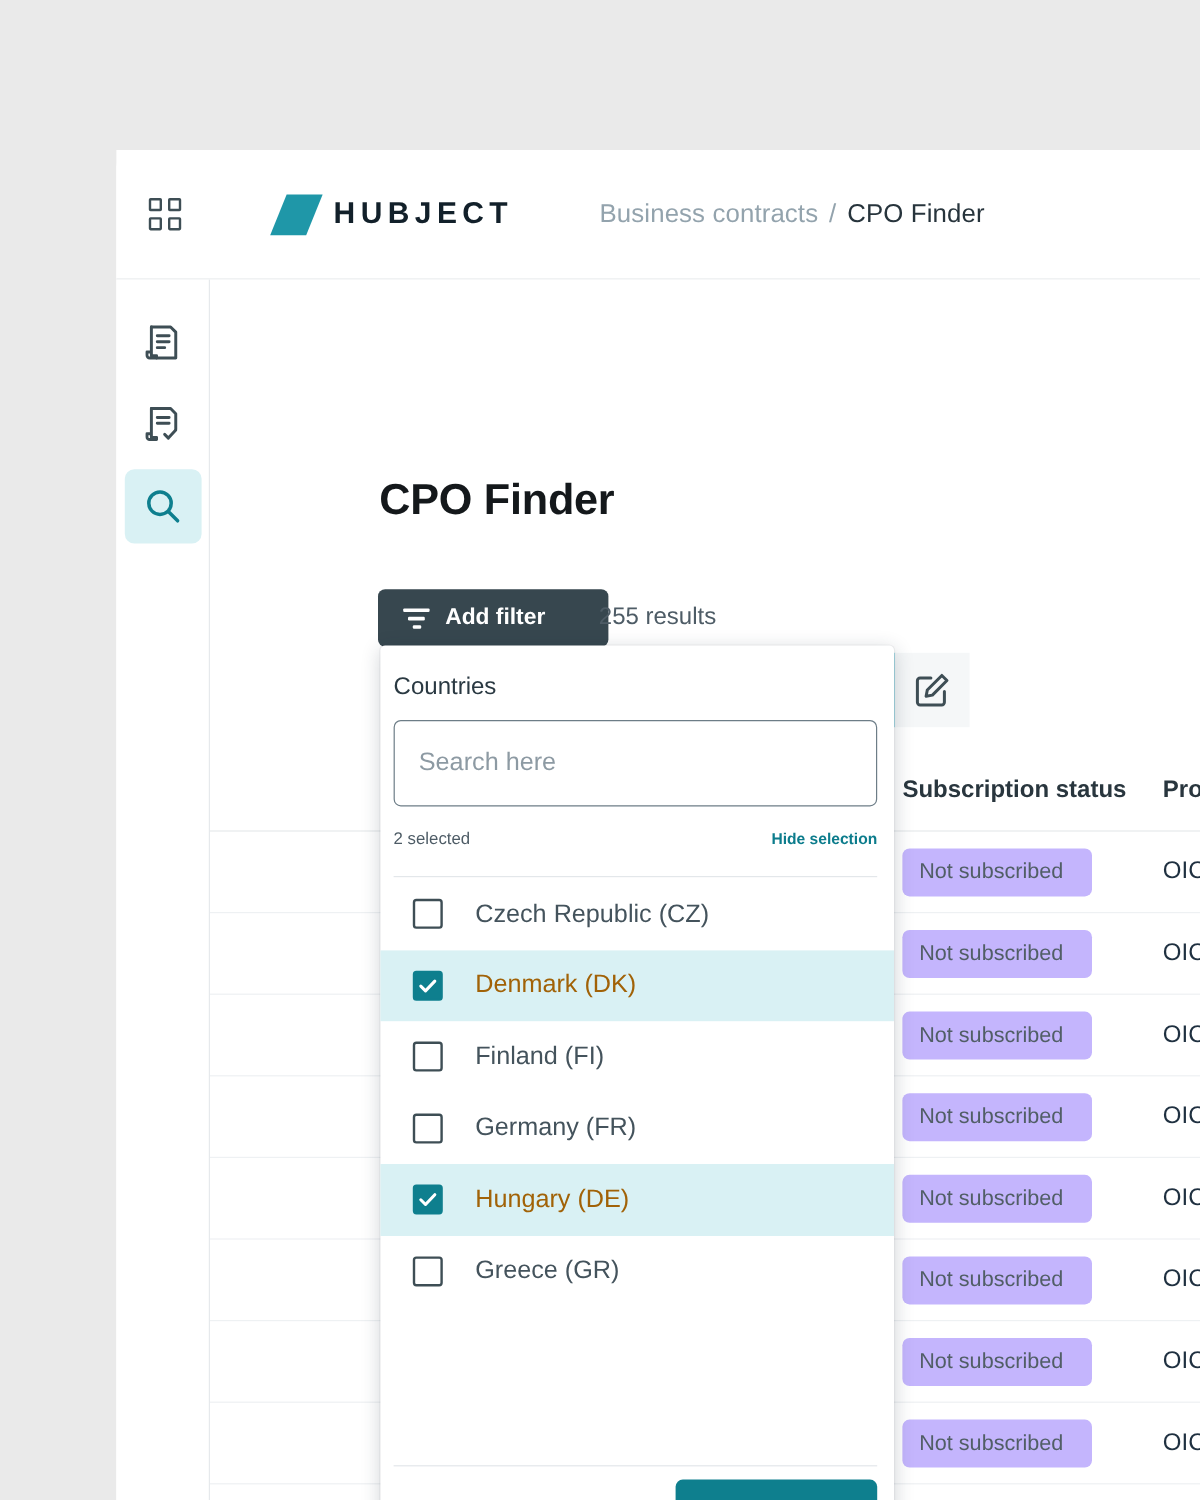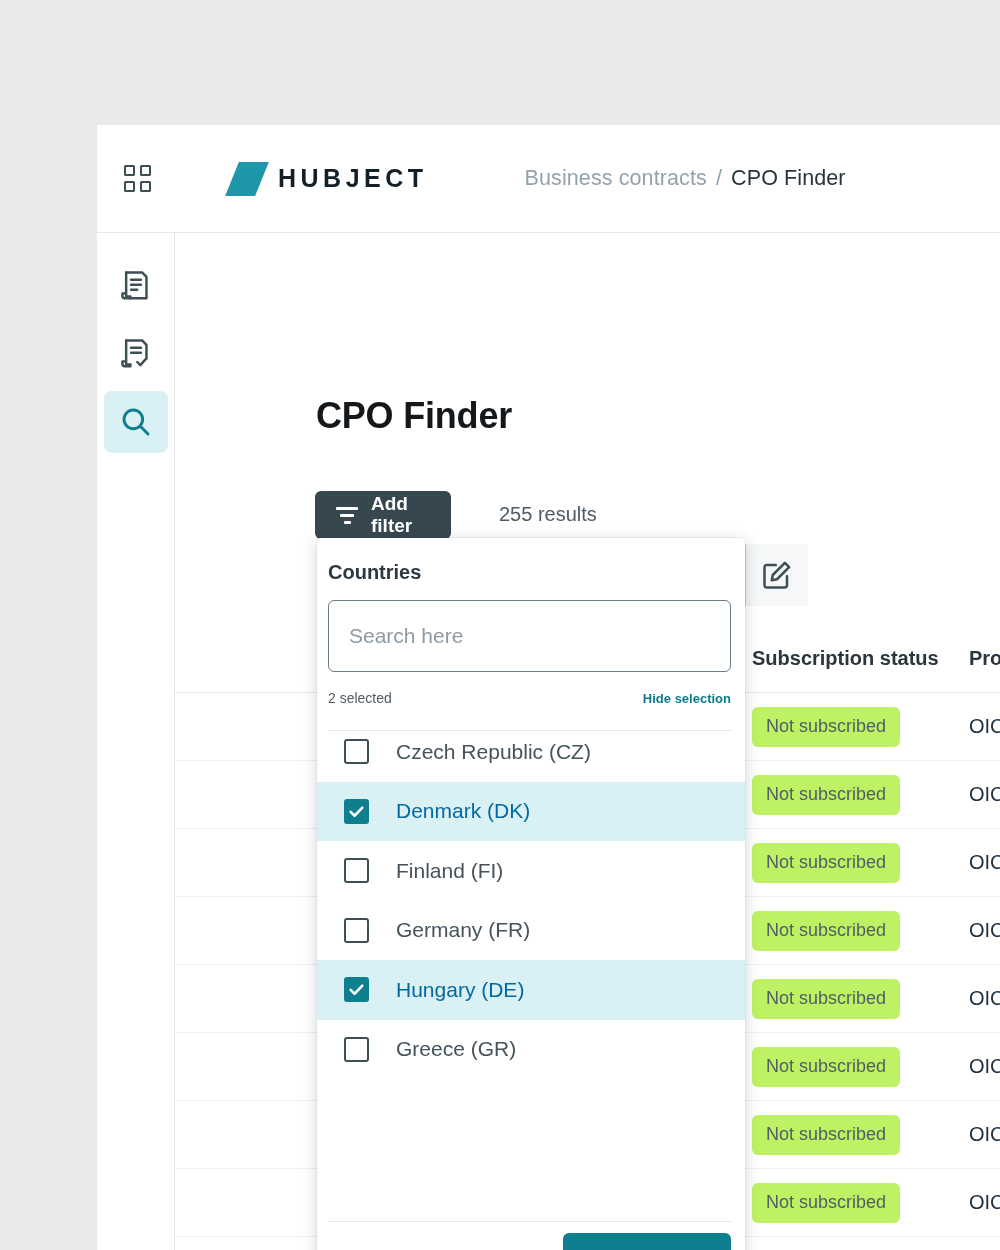--- a/index.html
+++ b/index.html
@@ -40,21 +40,21 @@
   #brand-mark {
     width: 30px; height: 34px; background: #1f97a8;
     transform: skewX(-22deg);
     margin-right: 16px;
   }
   #brand-text {
     font-size: 25px; font-weight: bold; letter-spacing: 4.5px;
     color: #12202a;
   }
   #breadcrumb {
-    margin-left: 97px; font-size: 21.5px; letter-spacing: .1px;
+    margin-left: 72px; font-size: 21.5px; letter-spacing: .1px;
   }
   #breadcrumb .crumb-parent { color: #93a3ad; }
   #breadcrumb .crumb-sep { color: #93a3ad; margin: 0 3px; }
   #breadcrumb .crumb-current { color: #27343c; }
 
   
   #rail {
     position: absolute; left: 0; top: 108px;
     width: 78px; height: 1072px;
     background: #fff;
@@ -75,21 +75,21 @@
   }
   #page-title {
     position: absolute; left: 141px; top: 162px;
     font-size: 36px; font-weight: bold; color: #14181b;
     letter-spacing: -.2px;
   }
 
   
   #add-filter-btn {
     position: absolute; left: 140px; top: 258px;
-    width: 136px; height: 48px;
+    width: 192px; height: 48px;
     background: #37474f; border-radius: 6px;
     display: flex; align-items: center; gap: 13px;
     padding-left: 21px; cursor: pointer;
   }
   .filter-glyph { display: flex; flex-direction: column; align-items: center; gap: 4px; }
   .filter-glyph i { display: block; background: #fff; height: 3px; border-radius: 1px; }
   .filter-glyph i:nth-child(1) { width: 22px; }
   .filter-glyph i:nth-child(2) { width: 14px; }
   .filter-glyph i:nth-child(3) { width: 7px; }
   #add-filter-label { color: #fff; font-size: 19px; font-weight: bold; }
@@ -128,40 +128,40 @@
   }
   .th.c1 { width: 217px; padding-left: 577px; box-sizing: content-box; }
   .th.c2 { width: 160px; }
   .trow {
     height: 68px; display: flex; align-items: center;
     border-bottom: 1px solid #eef1f3;
   }
   .cell-status { width: 217px; padding-left: 577px; box-sizing: content-box; }
   .badge {
     display: inline-block;
-    background: #bef264; color: #515e66;
+    background: #c4b5fd; color: #515e66;
     font-size: 18px; border-radius: 6px;
-    padding: 9px 14px 10px 14px;
+    padding: 9px 24px 10px 14px;
   }
   .cell-proto {
     width: 160px; font-size: 20px; color: #1f3040; font-weight: 500;
   }
 
   
   #filter-panel {
     position: absolute; left: 220px; top: 413px;
     width: 428px; height: 760px;
     background: #fff;
     border-radius: 4px;
     box-shadow: 0 3px 16px rgba(30,45,60,.20), 0 0 0 1px rgba(30,45,60,.05);
     z-index: 20;
   }
   #panel-title {
     position: absolute; left: 11px; top: 23px;
-    font-size: 20px; font-weight: bold; color: #2a3942;
+    font-size: 20px; font-weight: normal; color: #2a3942;
   }
   #country-search {
     position: absolute; left: 11px; top: 62px;
     width: 403px; height: 72px;
     border: 1.6px solid #6d7d87; border-radius: 6px;
     background: #fff;
     font-size: 21px; color: #8d9aa3;
     padding: 0 20px;
     font-family: "Liberation Sans", sans-serif;
     outline: none;
@@ -173,37 +173,37 @@
     align-items: center; justify-content: space-between;
   }
   #selected-count { font-size: 14px; color: #4e5c66; }
   #hide-selection {
     font-size: 13px; font-weight: bold; color: #0c7c8c; cursor: pointer;
   }
   #list-divider {
     position: absolute; left: 11px; top: 192px;
     width: 403px; height: 1px; background: #e3e7ea;
   }
-  #country-list { position: absolute; left: 0; top: 184px; width: 428px; }
+  #country-list { position: absolute; left: 0; top: 194px; width: 428px; }
   .country-row {
     height: 59.5px; display: flex; align-items: center;
     padding-left: 27px; cursor: pointer;
   }
   .country-row.selected { background: #d9f1f4; }
   .cbox {
     width: 25px; height: 25px; flex: 0 0 25px;
     border: 2.6px solid #3e4e55; border-radius: 3px;
     background: #fff; margin-right: 27px;
     display: flex; align-items: center; justify-content: center;
   }
   .country-row.selected .cbox {
     background: #0e7f8e; border-color: #0e7f8e;
   }
   .country-label { font-size: 21px; color: #44535c; }
-  .country-row.selected .country-label { color: #0369a1; }
+  .country-row.selected .country-label { color: #a16207; }
   #footer-divider {
     position: absolute; left: 11px; top: 683px;
     width: 403px; height: 1px; background: #e3e7ea;
   }
   #panel-footer {
     position: absolute; left: 0; top: 684px;
     width: 428px; height: 76px;
     display: flex; align-items: center; justify-content: flex-end;
     padding-right: 14px; gap: 28px;
   }

